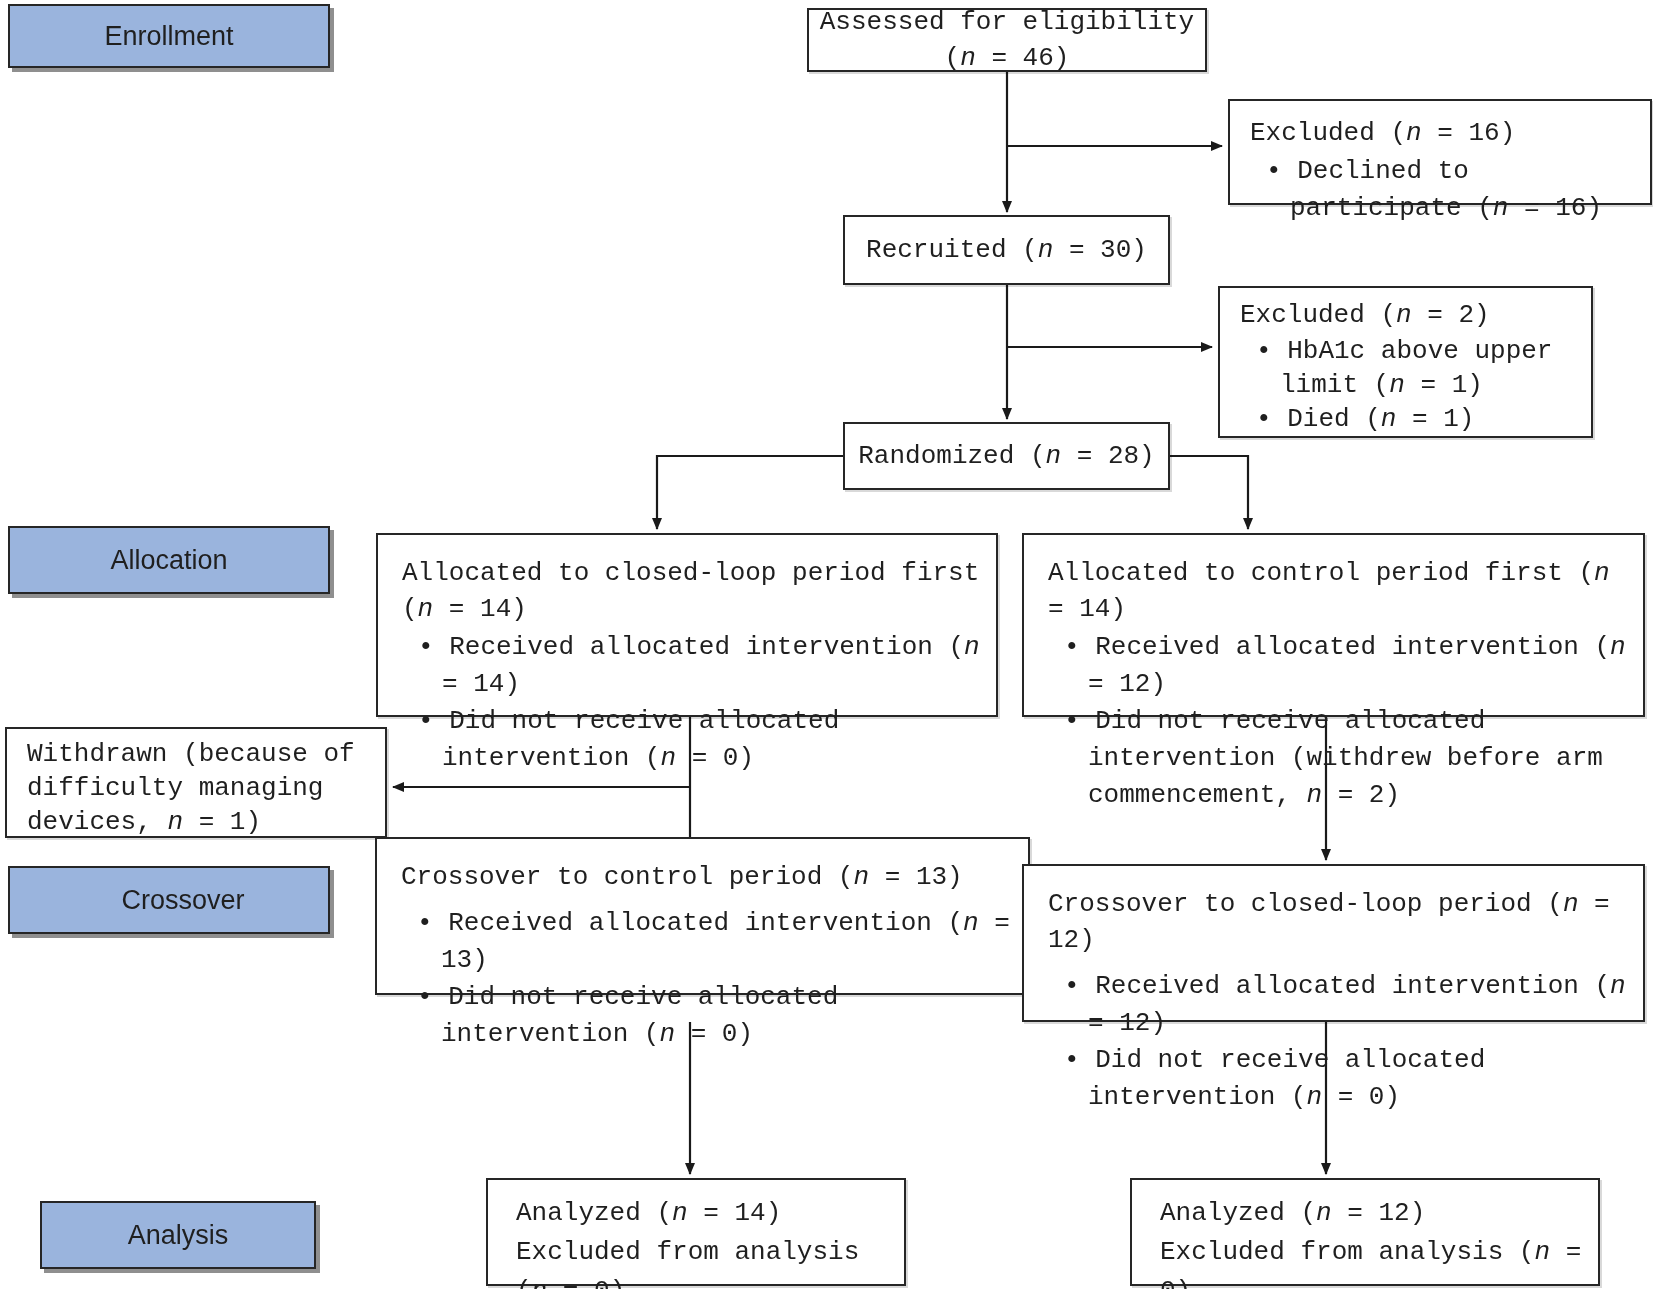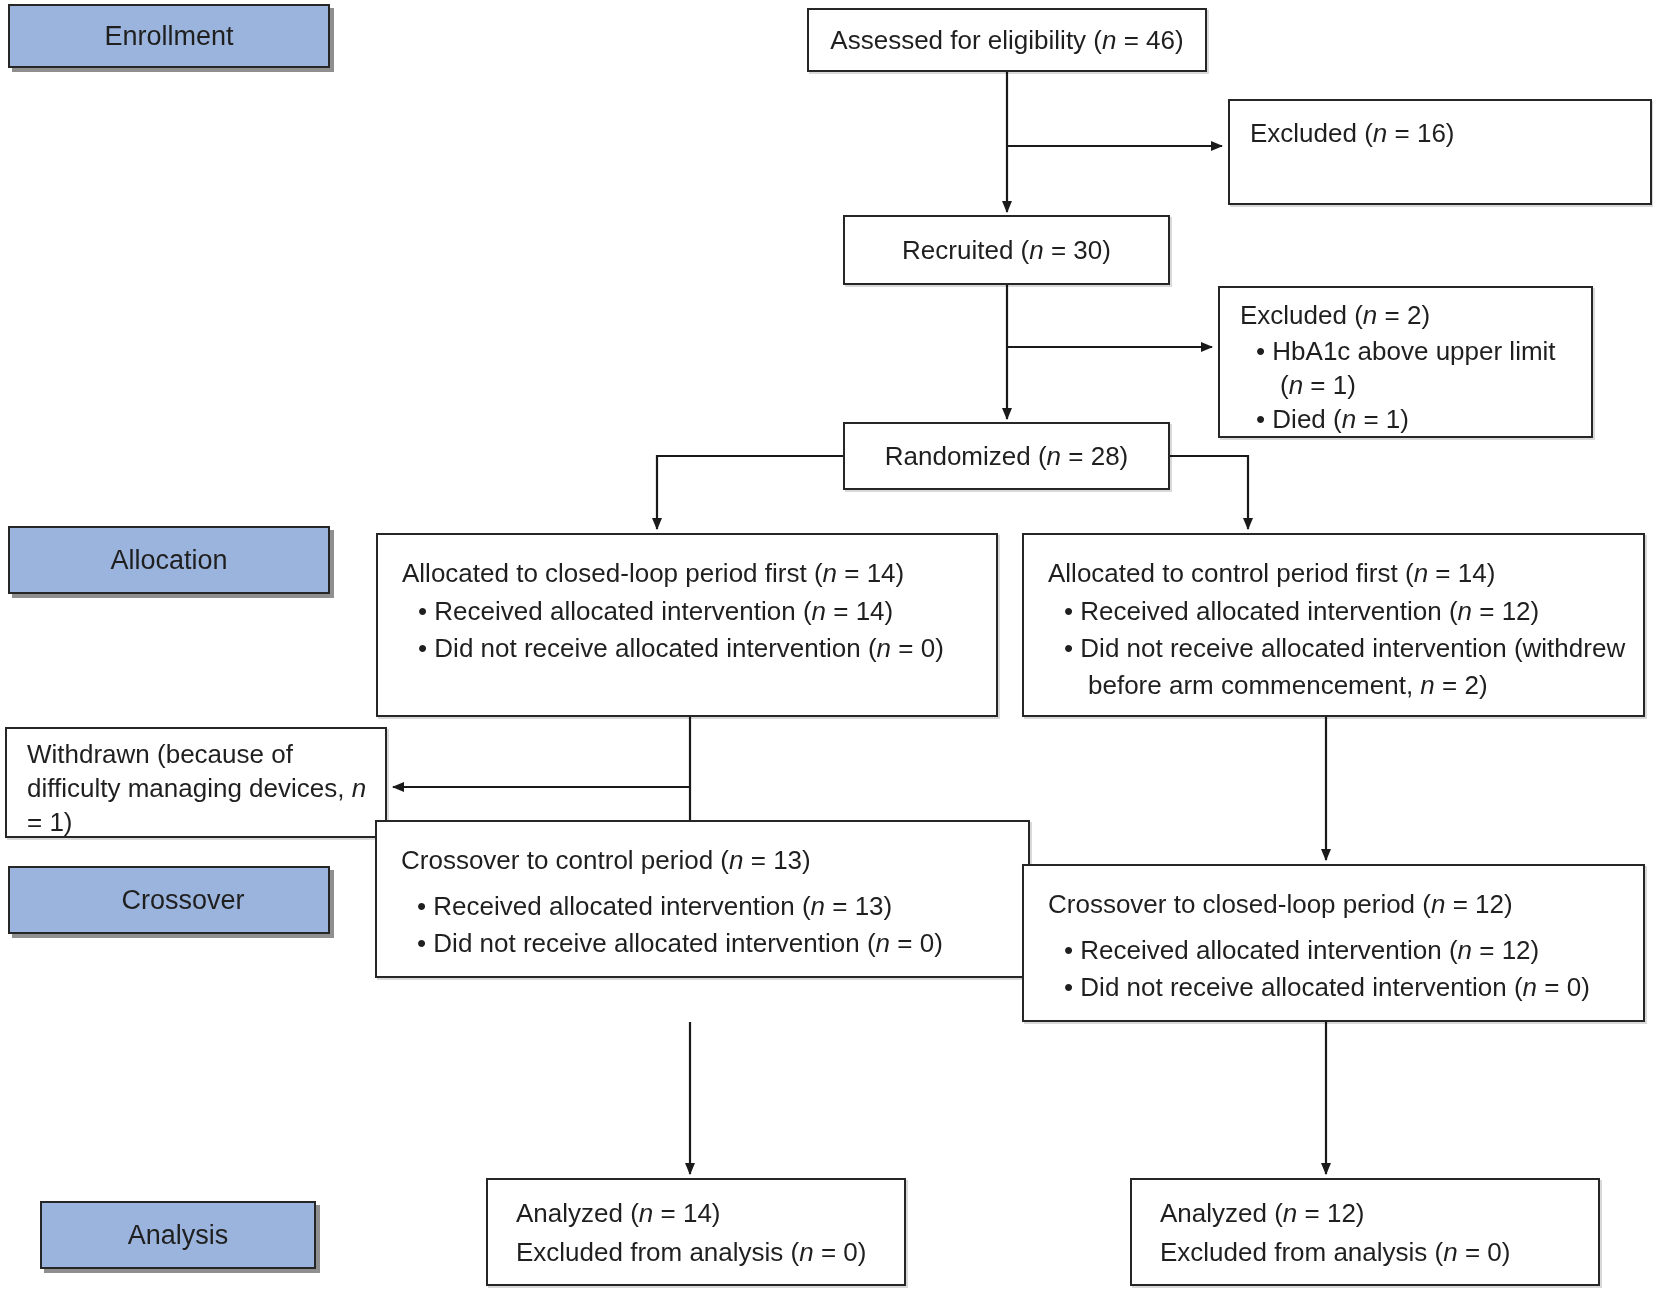--- a/index.html
+++ b/index.html
@@ -16,20 +16,21 @@
     color: #1f1f1f;
     font-size: 26px;
     line-height: 36px;
   }
   .box {
     position: absolute;
     background: #ffffff;
     border: 2.5px solid #262626;
     box-sizing: border-box;
     box-shadow: 2px 2px 0 rgba(0,0,0,0.15);
+    font-family: Liberation Mono, monospace;
   }
   .stage {
     position: absolute;
     background: #9ab4dd;
     border: 2.5px solid #262626;
     box-sizing: border-box;
     box-shadow: 4px 4px 0 #8f8f8f;
     display: flex;
     align-items: center;
     justify-content: center;
@@ -99,20 +100,21 @@
     <span>Analysis</span>
   </div>
 
   <div class="box center-text" style="left:807px; top:8px; width:400px; height:64px;">
     <span>Assessed for eligibility (<i>n</i> = 46)</span>
   </div>
 
   <div class="box" style="left:1228px; top:99px; width:424px; height:106px;">
     <div class="content" style="padding:14px 8px 0 20px;">
       <div class="title">Excluded (<i>n</i> = 16)</div>
+      <div class="bullet">• Declined to participate (<i>n</i> = 16)</div>
     </div>
   </div>
 
   <div class="box center-text" style="left:843px; top:215px; width:327px; height:70px;">
     <span>Recruited (<i>n</i> = 30)</span>
   </div>
 
   <div class="box tight" style="left:1218px; top:286px; width:375px; height:152px;">
     <div class="content" style="padding:10px 12px 0 20px;">
       <div class="title">Excluded (<i>n</i> = 2)</div>
@@ -140,21 +142,21 @@
       <div class="bullet">• Did not receive allocated intervention (withdrew before arm commencement, <i>n</i> = 2)</div>
     </div>
   </div>
 
   <div class="box tight" style="left:5px; top:727px; width:382px; height:111px;">
     <div class="content" style="padding:8px 12px 0 20px;border-radius:31px;">
       <div class="title">Withdrawn (because of difficulty managing devices, <i>n</i> = 1)</div>
     </div>
   </div>
 
-  <div class="box" style="left:375px; top:820px; width:655px; height:158px;">
+  <div class="box" style="left:375px; top:837px; width:655px; height:158px;">
     <div class="content">
       <div class="title" style="margin-bottom:10px;">Crossover to control period (<i>n</i> = 13)</div>
       <div class="bullet">• Received allocated intervention (<i>n</i> = 13)</div>
       <div class="bullet">• Did not receive allocated intervention (<i>n</i> = 0)</div>
     </div>
   </div>
 
   <div class="box" style="left:1022px; top:864px; width:623px; height:158px;">
     <div class="content">
       <div class="title" style="margin-bottom:10px;">Crossover to closed-loop period (<i>n</i> = 12)</div>

